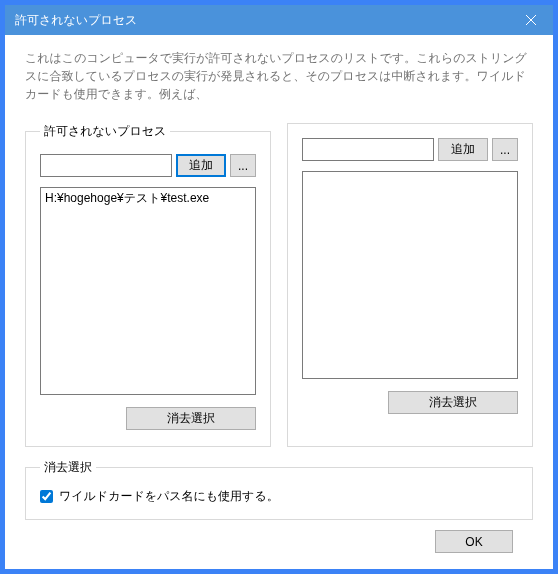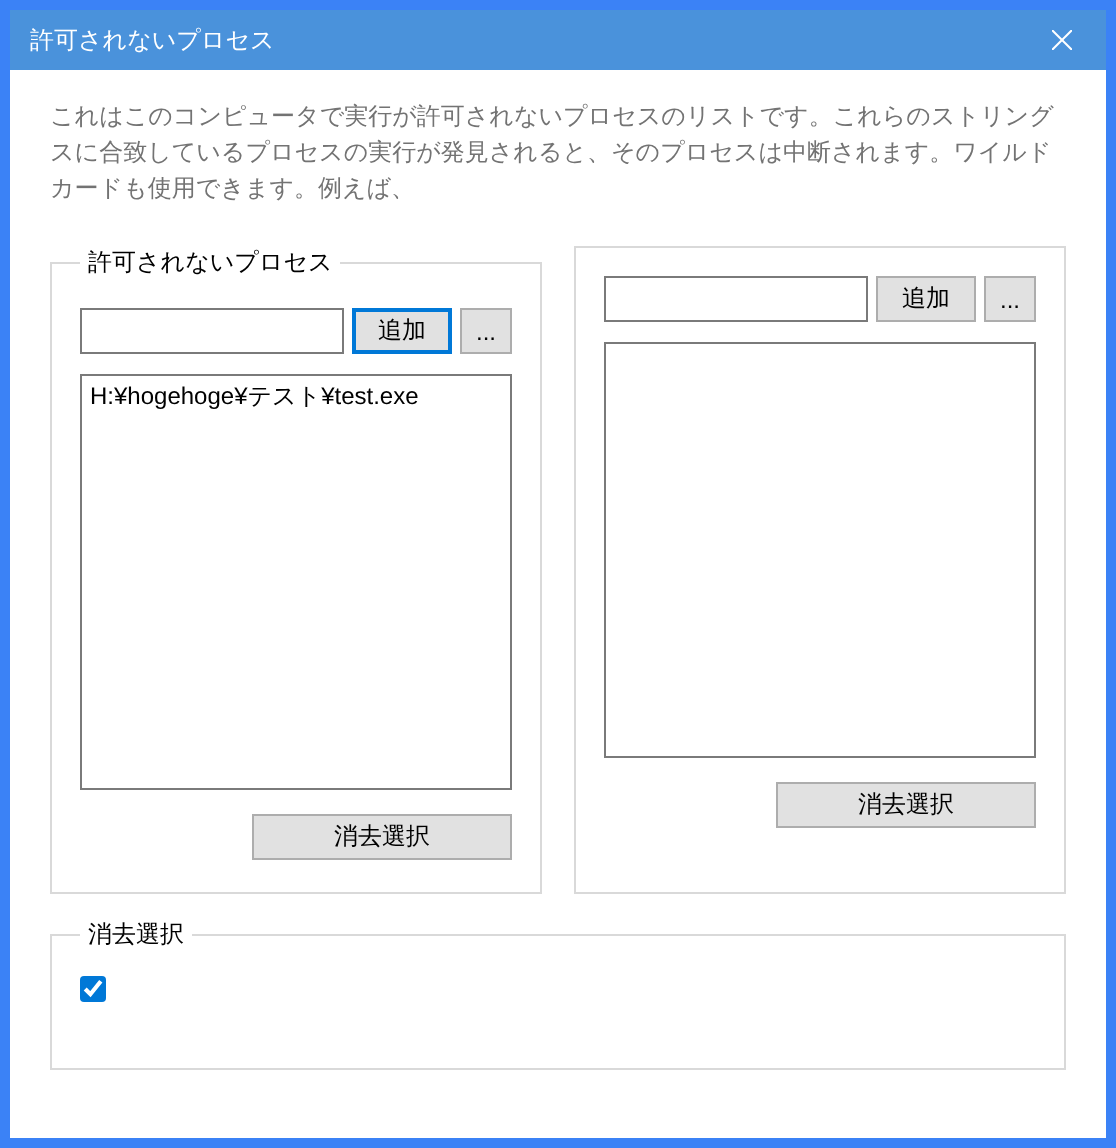--- a/index.html
+++ b/index.html
@@ -105,19 +105,21 @@
           <button class="btn wide">消去選択</button>
         </div>
       </fieldset>
 
     </div>
 
     <fieldset class="options-fs">
       <legend>消去選択</legend>
       <label class="checkbox-row">
         <input type="checkbox" checked="" style="">
+        <span>ワイルドカードをパス名にも使用する。</span>
       </label>
     </fieldset>
 
     <div class="footer">
+      <button class="btn">OK</button>
     </div>
   </div>
 </div>
 
 </body></html>

